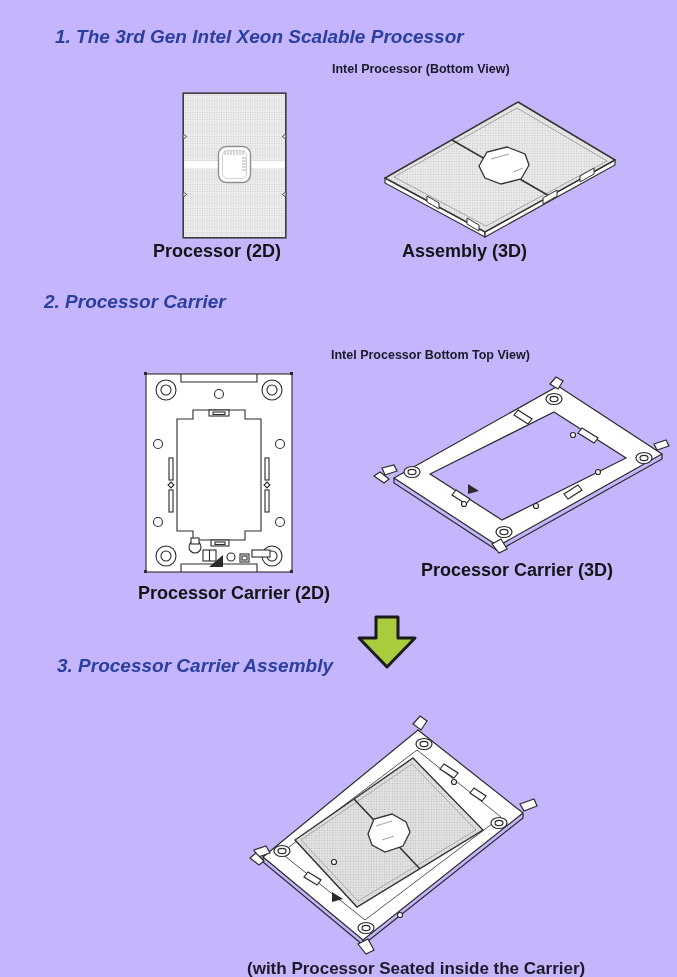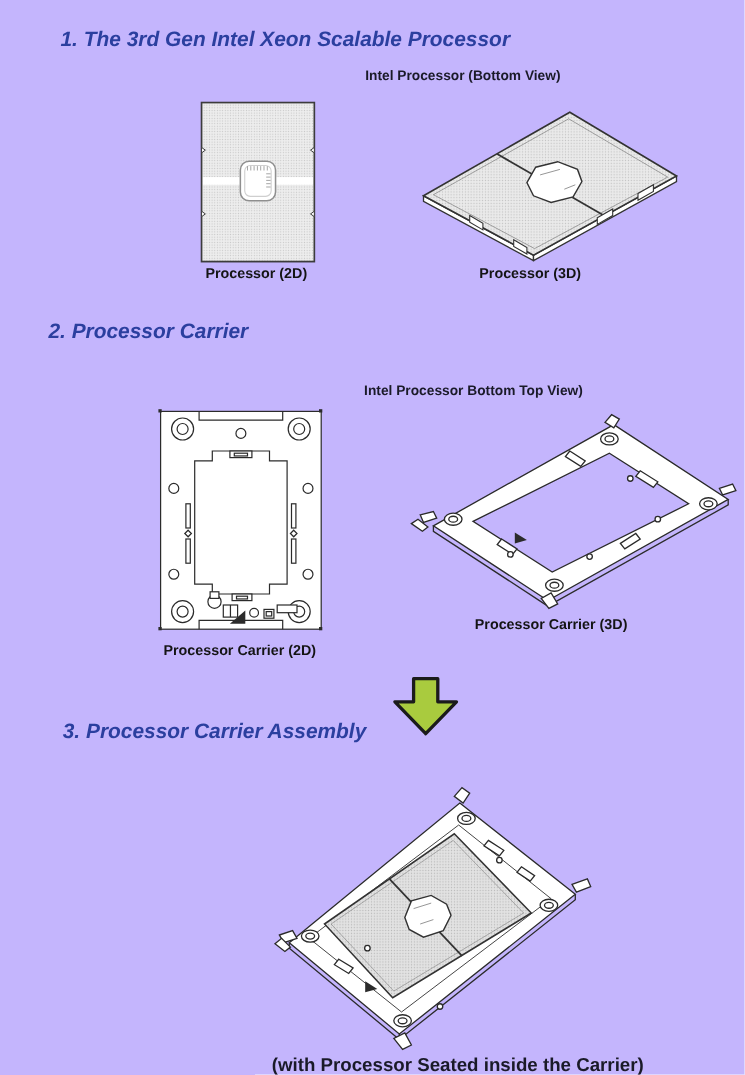--- a/index.html
+++ b/index.html
@@ -8,21 +8,21 @@
     --label-ink:#141414;
     --arrow-green:#a9cb3e;
     --ink:#2b2b2b;
   }
   html,body{margin:0;padding:0;background:#fff;}
   .page{position:relative;width:677px;height:977px;background:#c4b5fd;overflow:hidden;
         font-family:"Liberation Sans",sans-serif;}
   .abs{position:absolute;}
   .h{font-style:italic;font-weight:bold;font-size:19px;color:var(--heading-blue);white-space:nowrap;}
   .figcap{font-weight:bold;font-size:12.5px;color:var(--caption-ink);white-space:nowrap;padding-left:36px;}
-  .imglabel{font-weight:bold;font-size:13px;color:var(--label-ink);white-space:nowrap;text-align:center;width:160px;}
+  .imglabel{font-weight:bold;font-size:18px;color:var(--label-ink);white-space:nowrap;width:160px;}
   .caplast{font-weight:bold;font-size:17px;color:var(--caption-ink);white-space:nowrap;text-align:center;width:300px;}
   svg .ln{stroke:var(--ink);fill:#fff;}
   svg .lnf{stroke:var(--ink);fill:none;}
   svg .solid{fill:var(--ink);stroke:none;}
   .arrow-shape{fill:var(--arrow-green);stroke:#1b1b1b;stroke-width:3;stroke-linejoin:round;}
 </style>
 </head>
 <body>
 
 <div class="page">
@@ -65,21 +65,21 @@
     <polygon points="143,12 240,70 110,142 10,88" fill="url(#pdots2)" stroke="#333" stroke-width="1.5"></polygon>
     <polygon points="142,18 232,71 111,136 19,87" fill="none" stroke="#777" stroke-width="0.6"></polygon>
     <line x1="77" y1="50" x2="176" y2="107" stroke="#333" stroke-width="1.6"></line>
     <path d="M52,106 l12,7 v6 l-12,-7 z" fill="#fff" stroke="#333" stroke-width="1"></path>
     <path d="M92,128 l12,7 v6 l-12,-7 z" fill="#fff" stroke="#333" stroke-width="1"></path>
     <path d="M168,108 l14,-8 v6 l-14,8 z" fill="#fff" stroke="#333" stroke-width="1"></path>
     <path d="M205,86 l14,-8 v6 l-14,8 z" fill="#fff" stroke="#333" stroke-width="1"></path>
     <polygon points="104,76 112,62 132,57 150,64 154,75 146,89 126,94 110,88" fill="#fff" stroke="#333" stroke-width="1.3"></polygon>
     <path d="M116,69 l18,-5 M138,82 l10,-4" stroke="#888" stroke-width="0.8" fill="none"></path>
   </svg>
-  <div class="abs imglabel" style="left:402px;top:241px">Processor (3D)</div>
+  <div class="abs imglabel" style="left:402px;top:241px">Assembly (3D)</div>
 
   <div class="abs h" style="left:44px;top:291px">2. Processor Carrier</div>
 
   <div class="abs figcap" style="left:295px;top:348px">Intel Processor Bottom Top View)</div>
 
   <svg class="abs" style="left:139px;top:364px" width="160" height="218" viewBox="0 0 160 218">
     <g stroke-width="1.1">
       <rect class="ln" x="7" y="10" width="146" height="198"></rect>
       <rect class="solid" x="5" y="8" width="3" height="3"></rect>
       <rect class="solid" x="151" y="8" width="3" height="3"></rect>

